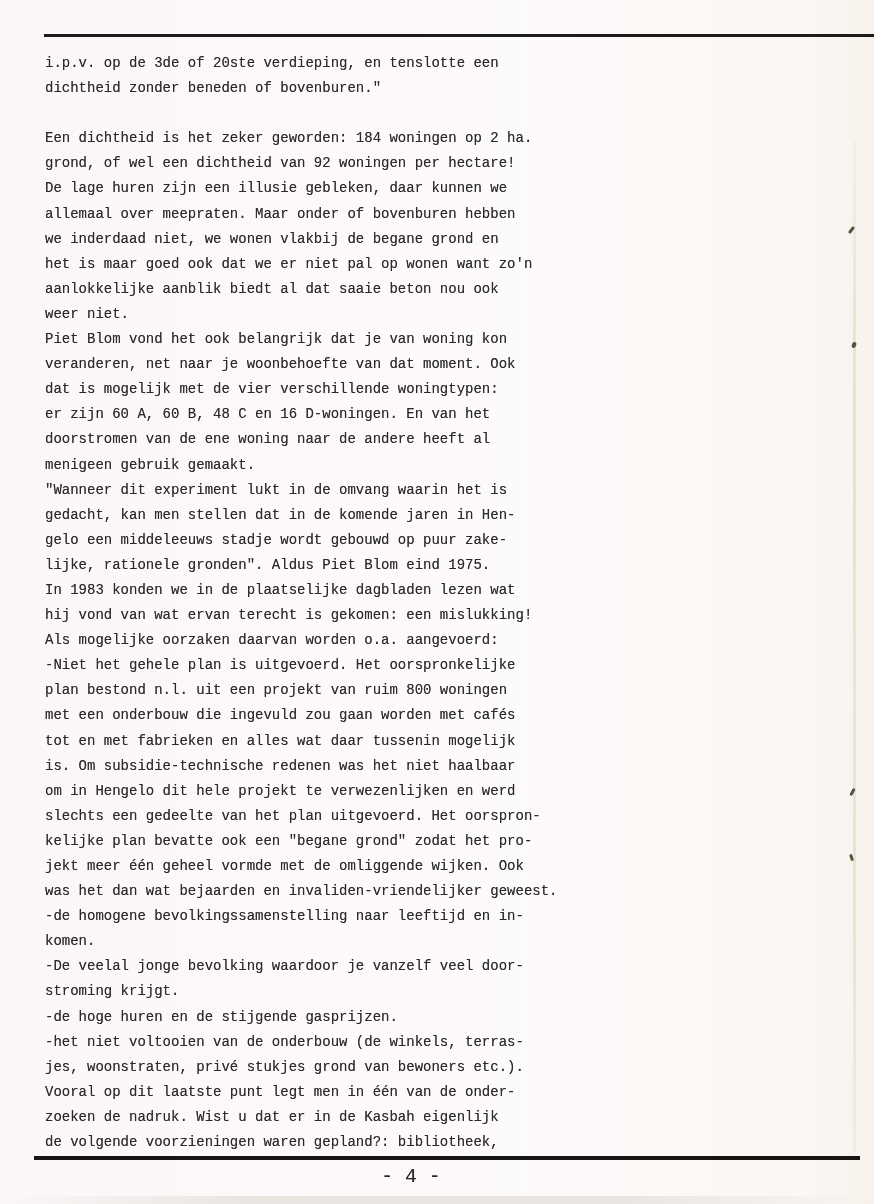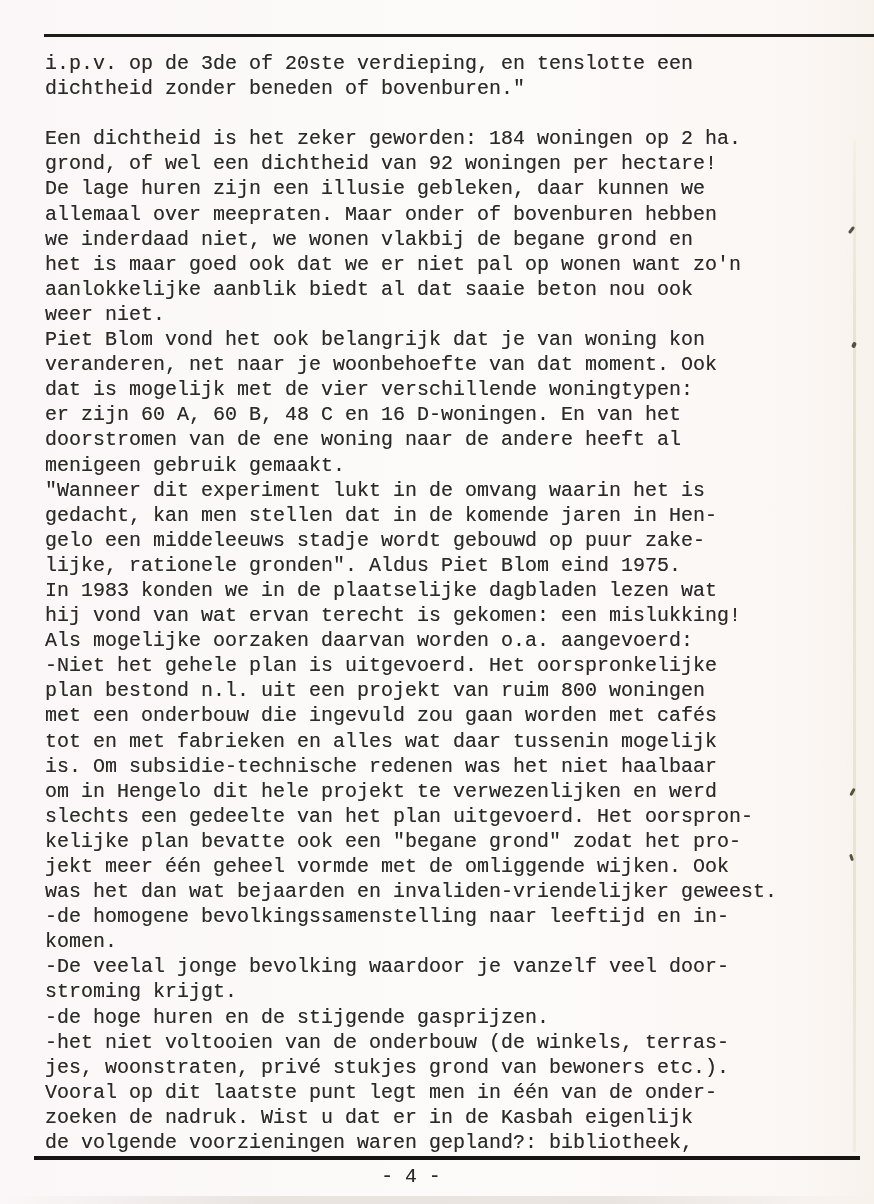--- a/index.html
+++ b/index.html
@@ -30,21 +30,21 @@
     top: 1156px;
     width: 826px;
     height: 4px;
     background: #171513;
   }
   .body-text {
     position: absolute;
     left: 45px;
     top: 51px;
     width: 790px;
-    font-size: 20px;
+    font-size: 14px;
     line-height: 25.1px;
     color: #2b2a29;
     letter-spacing: 0px;
     white-space: pre;
     text-shadow: 0 0 0.5px rgba(43,42,41,0.55);
   }
   .tline {
     height: 25.1px;
   }
   .page-number {

